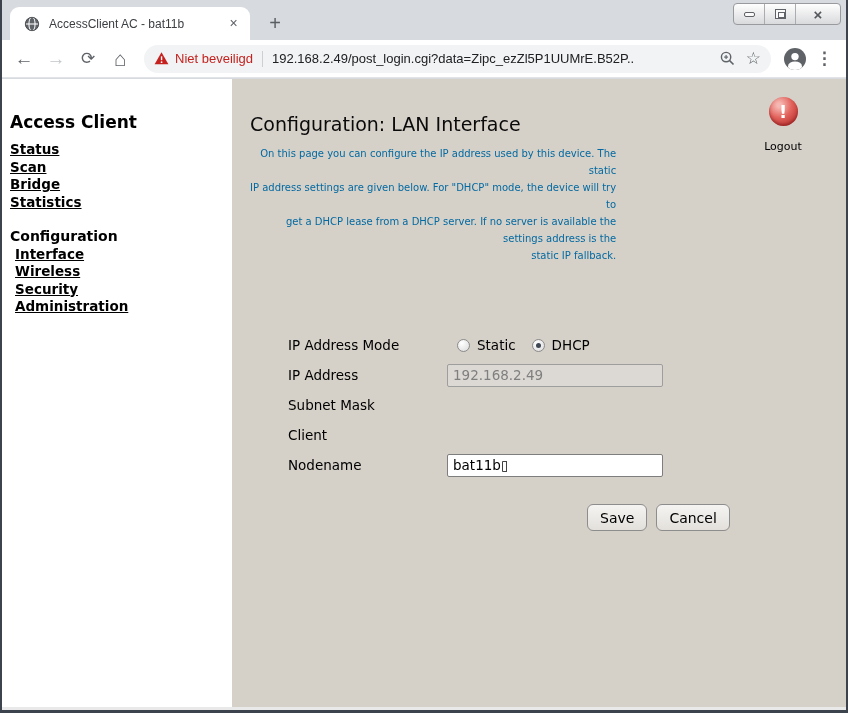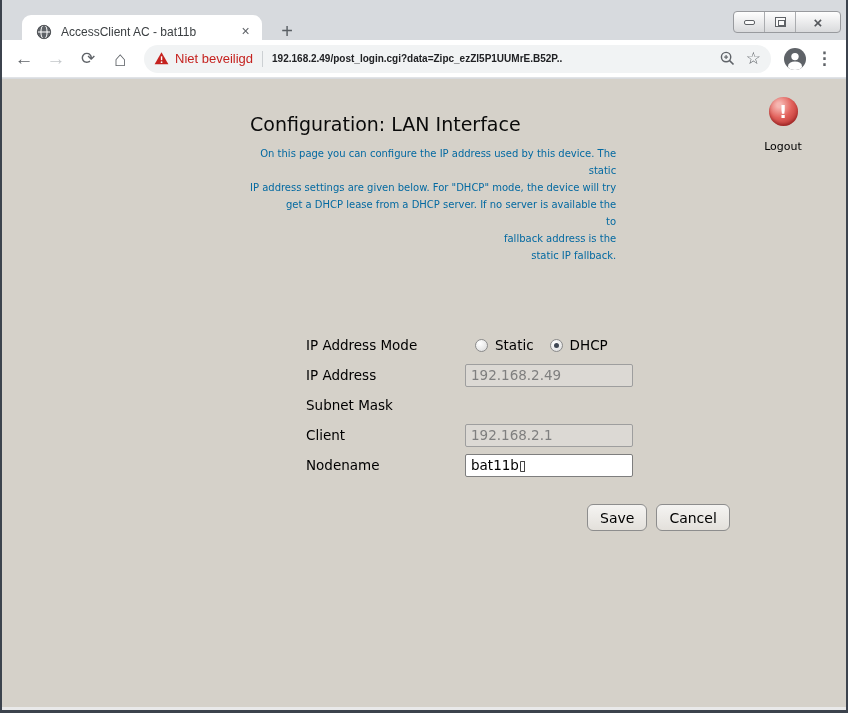--- a/index.html
+++ b/index.html
@@ -1,21 +1,21 @@
 <!DOCTYPE html>
 <html><head>
 <meta charset="utf-8">
 <style>
   html,body{margin:0;padding:0;width:848px;height:713px;overflow:hidden;background:#fff;}
   *{box-sizing:border-box;}
   .window{position:relative;width:848px;height:713px;background:#d7dade;
     border-left:2px solid #3c434d;border-right:2px solid #3c434d;border-bottom:3px solid #3c434d;
     font-family:"Liberation Sans",sans-serif;}
   
-  .tabstrip{position:absolute;left:0;top:8px;right:0;height:40px;background:#d7dade;margin-left:12px;}
+  .tabstrip{position:absolute;left:0;top:0;right:0;height:40px;background:#d7dade;}
   .tab{position:absolute;left:8px;top:7px;width:240px;height:33px;background:#fff;
     border-radius:9px 9px 0 0;display:flex;align-items:center;padding:0 8px;}
   .favicon{width:16px;height:16px;margin-left:6px;flex:0 0 auto;}
   .tab-title{font-size:12px;color:#3c4043;margin-left:9px;flex:1;white-space:nowrap;overflow:hidden;}
   .tab-close{width:17px;height:17px;line-height:16px;text-align:center;color:#5f6368;font-size:14px;cursor:default;}
   .newtab{position:absolute;left:260px;top:11px;width:26px;height:26px;text-align:center;line-height:25px;
     font-size:20px;color:#5a5f64;}
   
   .win-controls{position:absolute;right:5px;top:3px;height:22px;display:flex;align-items:stretch;
     border:1px solid #989a9e;border-radius:4px;background:linear-gradient(#fefefe,#d9dadc);overflow:hidden;}
@@ -31,21 +31,21 @@
   .tb-icon{color:#5f6368;width:28px;text-align:center;flex:0 0 auto;}
   .back{font-size:19px;margin-left:8px;}
   .fwd{font-size:19px;color:#c3c7ca;margin-left:4px;}
   .refresh{font-size:17px;margin-left:4px;}
   .home{font-size:21px;margin-left:4px;}
   .omnibox{flex:1 1 auto;height:28px;margin-left:10px;background:#f1f3f4;border-radius:14px;
     display:flex;align-items:center;padding:0 10px;min-width:0;}
   .warn-icon{width:15px;height:15px;flex:0 0 auto;}
   .warn-text{font-size:13px;color:#c5221f;margin-left:6px;white-space:nowrap;text-align:right;}
   .omni-sep{width:1px;height:16px;background:#ccd0d3;margin:0 9px;flex:0 0 auto;}
-  .url{font-size:10px;color:#202124;flex:1 1 auto;white-space:nowrap;overflow:hidden;font-weight:bold;}
+  .url{font-size:13px;color:#202124;flex:1 1 auto;white-space:nowrap;overflow:hidden;}
   .zoom-icon{width:17px;height:17px;margin-left:6px;flex:0 0 auto;}
   .star{font-size:17px;color:#5f6368;margin-left:10px;flex:0 0 auto;line-height:1;}
   .avatar{width:24px;height:24px;margin-left:12px;flex:0 0 auto;}
   .menu-dots{font-size:17px;color:#5f6368;margin:0 13px 0 9px;flex:0 0 auto;font-weight:bold;}
   
   .content{position:absolute;left:0;top:79px;right:0;bottom:3px;background:#d5d1c9;}
   .bottom-strip{position:absolute;left:0;right:0;bottom:0;height:3px;background:#e9e9e9;}
   .sidebar{position:absolute;left:0;top:0;width:230px;bottom:0;background:#fff;
     padding:33px 6px 0 8px;font-family:"DejaVu Sans",sans-serif;}
   .sb-title{font-size:17px;font-weight:bold;color:#000;margin-bottom:9px;}
@@ -55,24 +55,24 @@
   .sb-sub{padding-left:5px;}
   .main{position:absolute;left:230px;top:0;right:0;bottom:0;font-family:"DejaVu Sans",sans-serif;color:#000;}
   .page-title{position:absolute;left:18px;top:34px;font-size:19px;font-weight:normal;color:#0a0a0a;}
   .logout{position:absolute;left:519px;top:18px;width:64px;text-align:center;cursor:pointer;}
   .logout-sphere{width:29px;height:29px;margin:0 auto;border-radius:50%;
     background:radial-gradient(circle at 35% 28%,#f6b6b1 8%,#e2625c 45%,#c03a38 78%,#9e2826);
     color:#fff;font-size:18px;font-weight:bold;line-height:29px;text-align:center;
     box-shadow:inset 0 -2px 3px rgba(120,20,20,.5);}
   .logout-label{font-size:11px;margin-top:14px;color:#000;font-family:"DejaVu Sans",sans-serif;}
   .desc{position:absolute;left:18px;top:66px;font-size:10px;line-height:17px;color:#0369a1;text-align:right;}
-  .form{position:absolute;left:74px;top:254px;}
+  .form{position:absolute;left:56px;top:254px;}
   .frow{display:flex;align-items:center;height:24px;margin-bottom:6px;}
   .flabel{width:159px;font-size:13.5px;flex:0 0 auto;}
-  .finput{width:168px;height:23px;font-size:13.5px;font-family:"DejaVu Sans",sans-serif;
+  .finput{width:216px;height:23px;font-size:13.5px;font-family:"DejaVu Sans",sans-serif;
     padding:1px 5px;border:1px solid #7e7e7e;border-radius:2px;background:#fff;color:#000;}
   .finput:disabled{background:#dcd9d4;color:#7f7f7f;border-color:#9e9e9e;}
   .radio-group{display:flex;align-items:center;padding-left:10px;}
   .radio{width:13px;height:13px;border-radius:50%;border:1px solid #8b8b8b;
     background:radial-gradient(circle at 35% 30%,#fff,#d9d9d9);position:relative;flex:0 0 auto;cursor:pointer;}
   .radio.checked::after{content:"";position:absolute;left:3px;top:3px;width:5px;height:5px;
     border-radius:50%;background:#3f4754;}
   .radio-label{font-size:13.5px;margin:0 16px 0 7px;}
   .actions{position:absolute;left:355px;top:425px;display:flex;gap:9px;}
   .btn{font-size:14px;font-family:"DejaVu Sans",sans-serif;color:#000;padding:3px 12px;height:27px;
@@ -140,36 +140,50 @@
       <g clip-path="url(#avclip)">
         <circle cx="12" cy="9.6" r="3.7" fill="#fff"></circle>
         <ellipse cx="12" cy="19.4" rx="7" ry="5" fill="#fff"></ellipse>
       </g>
     </svg>
     <span class="menu-dots">⋮</span>
   </div>
 
   <div class="content">
 
+    <div class="sidebar">
+      <div class="sb-title">Access Client</div>
+      <a class="sb-link">Status</a>
+      <a class="sb-link">Scan</a>
+      <a class="sb-link">Bridge</a>
+      <a class="sb-link">Statistics</a>
+      <div class="sb-heading">Configuration</div>
+      <div class="sb-sub">
+        <a class="sb-link">Interface</a>
+        <a class="sb-link">Wireless</a>
+        <a class="sb-link">Security</a>
+        <a class="sb-link">Administration</a>
+      </div>
+    </div>
 
     <div class="main">
       <div class="page-title">Configuration: LAN Interface</div>
 
       <div class="logout">
         <div class="logout-sphere">!</div>
         <div class="logout-label">Logout</div>
       </div>
 
       <div class="desc">
         <div>On this page you can configure the IP address used by this device. The</div>
         <div>static</div>
         <div>IP address settings are given below. For "DHCP" mode, the device will try</div>
+        <div>to</div>
         <div>get a DHCP lease from a DHCP server. If no server is available the</div>
-        <div>to</div>
-        <div>fallback address is the</div>
+        <div>settings address is the</div>
         <div>static IP fallback.</div>
       </div>
 
       <div class="form">
         <div class="frow">
           <span class="flabel">IP Address Mode</span>
           <span class="radio-group">
             <span class="radio"></span>
             <span class="radio-label">Static</span>
             <span class="radio checked"></span>
@@ -178,21 +192,20 @@
         </div>
         <div class="frow">
           <span class="flabel">IP Address</span>
           <input class="finput" disabled="" value="192.168.2.49" style="">
         </div>
         <div class="frow">
           <span class="flabel">Subnet Mask</span>
         </div>
         <div class="frow">
           <span class="flabel">Client</span>
-          <input class="finput" disabled="" value="192.168.2.1" style="">
         </div>
         <div class="frow">
           <span class="flabel">Nodename</span>
           <input class="finput" value="bat11b▯" style="">
         </div>
       </div>
 
       <div class="actions">
         <button class="btn">Save</button>
         <button class="btn">Cancel</button>

